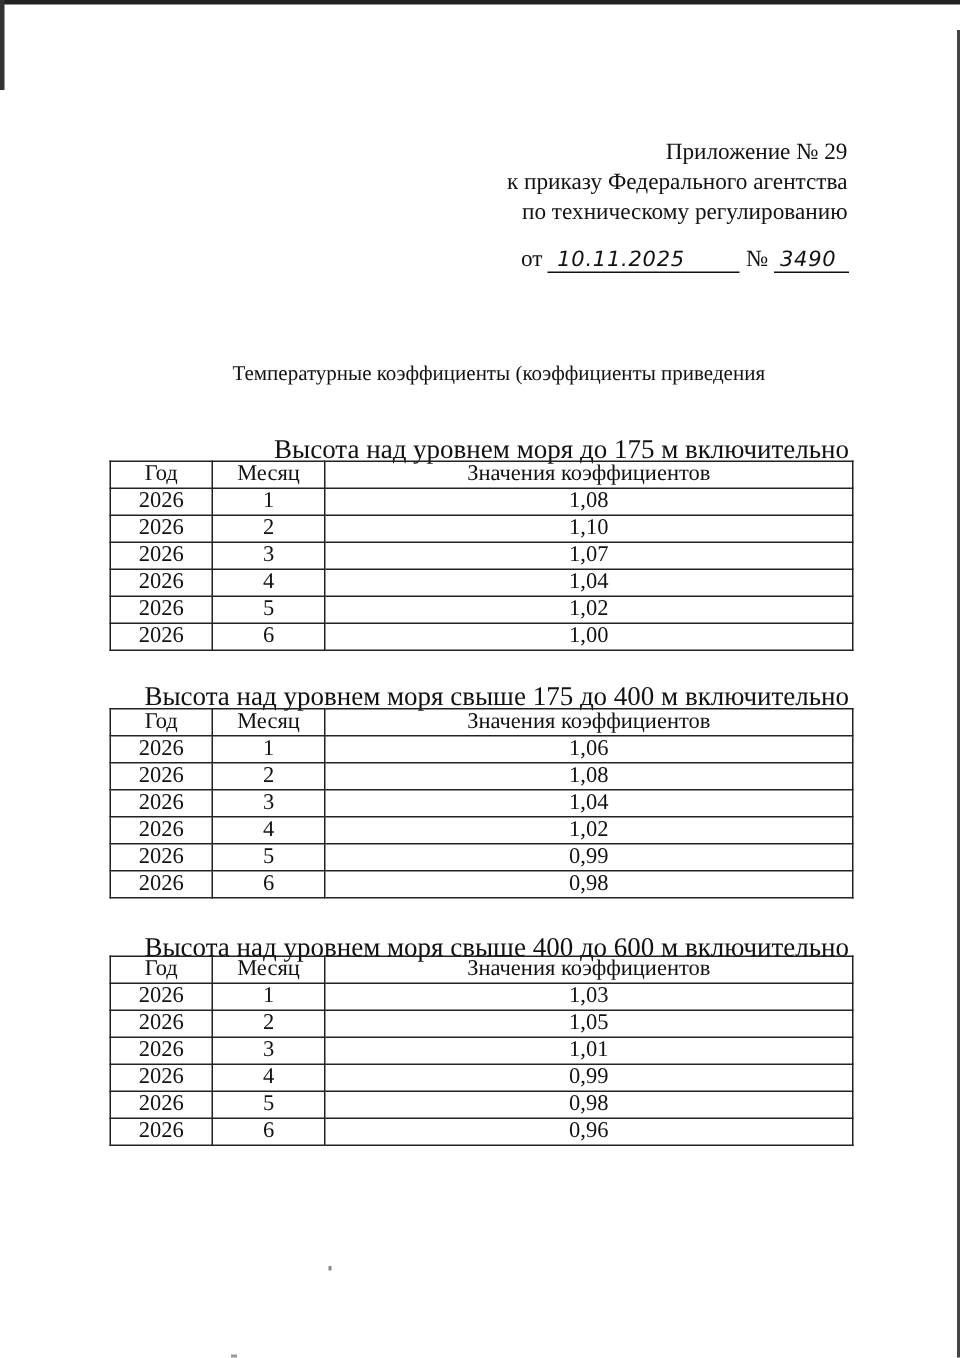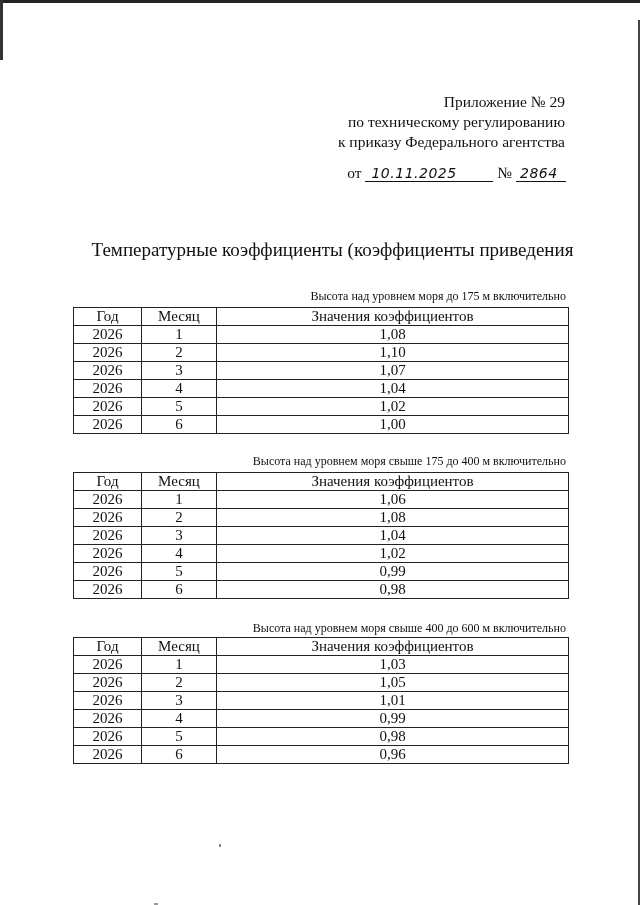--- a/index.html
+++ b/index.html
@@ -14,25 +14,25 @@
     .appendix { position: absolute; right: 75px; top: 92px; text-align: right; font-size: 15.5px; line-height: 20px; }
     .appendix .line { white-space: nowrap; margin-left: 16px; }
     .sign-line { position: absolute; right: 74px; top: 164px; font-size: 15.5px; white-space: nowrap; }
     .sign-line .hand {
       display: inline-block; border-bottom: 1px solid #111; font-style: italic;
       font-family: "DejaVu Sans", sans-serif; font-size: 14px; letter-spacing: 0.5px; text-align: left;
     }
     .sign-line .date { width: 122px; padding-left: 6px; }
     .sign-line .num { width: 46px; padding-left: 4px; }
 
-    .title { position: absolute; left: 0; width: 640px; top: 240px; text-align: center; font-size: 19px; line-height: 20px; }
+    .title { position: absolute; left: 0; width: 640px; top: 240px; text-align: center; font-size: 14px; line-height: 20px; }
     .title .t1 { padding-left: 25px; }
     .title .t2 { padding-left: 20px; }
 
-    .caption { position: absolute; right: 74px; font-size: 12px; white-space: nowrap; }
+    .caption { position: absolute; right: 74px; font-size: 18px; white-space: nowrap; }
 
     table.coef {
       position: absolute; left: 73px; width: 496px; border-collapse: collapse; font-size: 15px;
     }
     table.coef td, table.coef th {
       border: 1px solid #222; height: 17px; padding: 0; text-align: center; font-weight: normal; line-height: 17px;
     }
     table.coef .c-year { width: 67px; }
     table.coef .c-month { width: 74px; }
 
@@ -41,29 +41,29 @@
   </style>
 </head>
 <body>
 
 <div class="page-border-top"></div>
 <div class="page-border-left"></div>
 <div class="page-border-right"></div>
 
 <div class="appendix">
   <div class="line">Приложение № 29</div>
+  <div class="line">к приказу Федерального агентства</div>
   <div class="line">по техническому регулированию</div>
-  <div class="line">к приказу Федерального агентства</div>
 </div>
 
 <div class="sign-line">
   <span>от</span>
   <span class="hand date">10.11.2025</span>
   <span>№</span>
-  <span class="hand num">2864</span>
+  <span class="hand num">3490</span>
 </div>
 
 <div class="title">
   <div class="t1">Температурные коэффициенты (коэффициенты приведения</div>
 </div>
 
 <div class="caption" style="top:289px">Высота над уровнем моря до 175 м включительно</div>
 <table class="coef" style="top:307px">
   <tbody>
       <tr>

